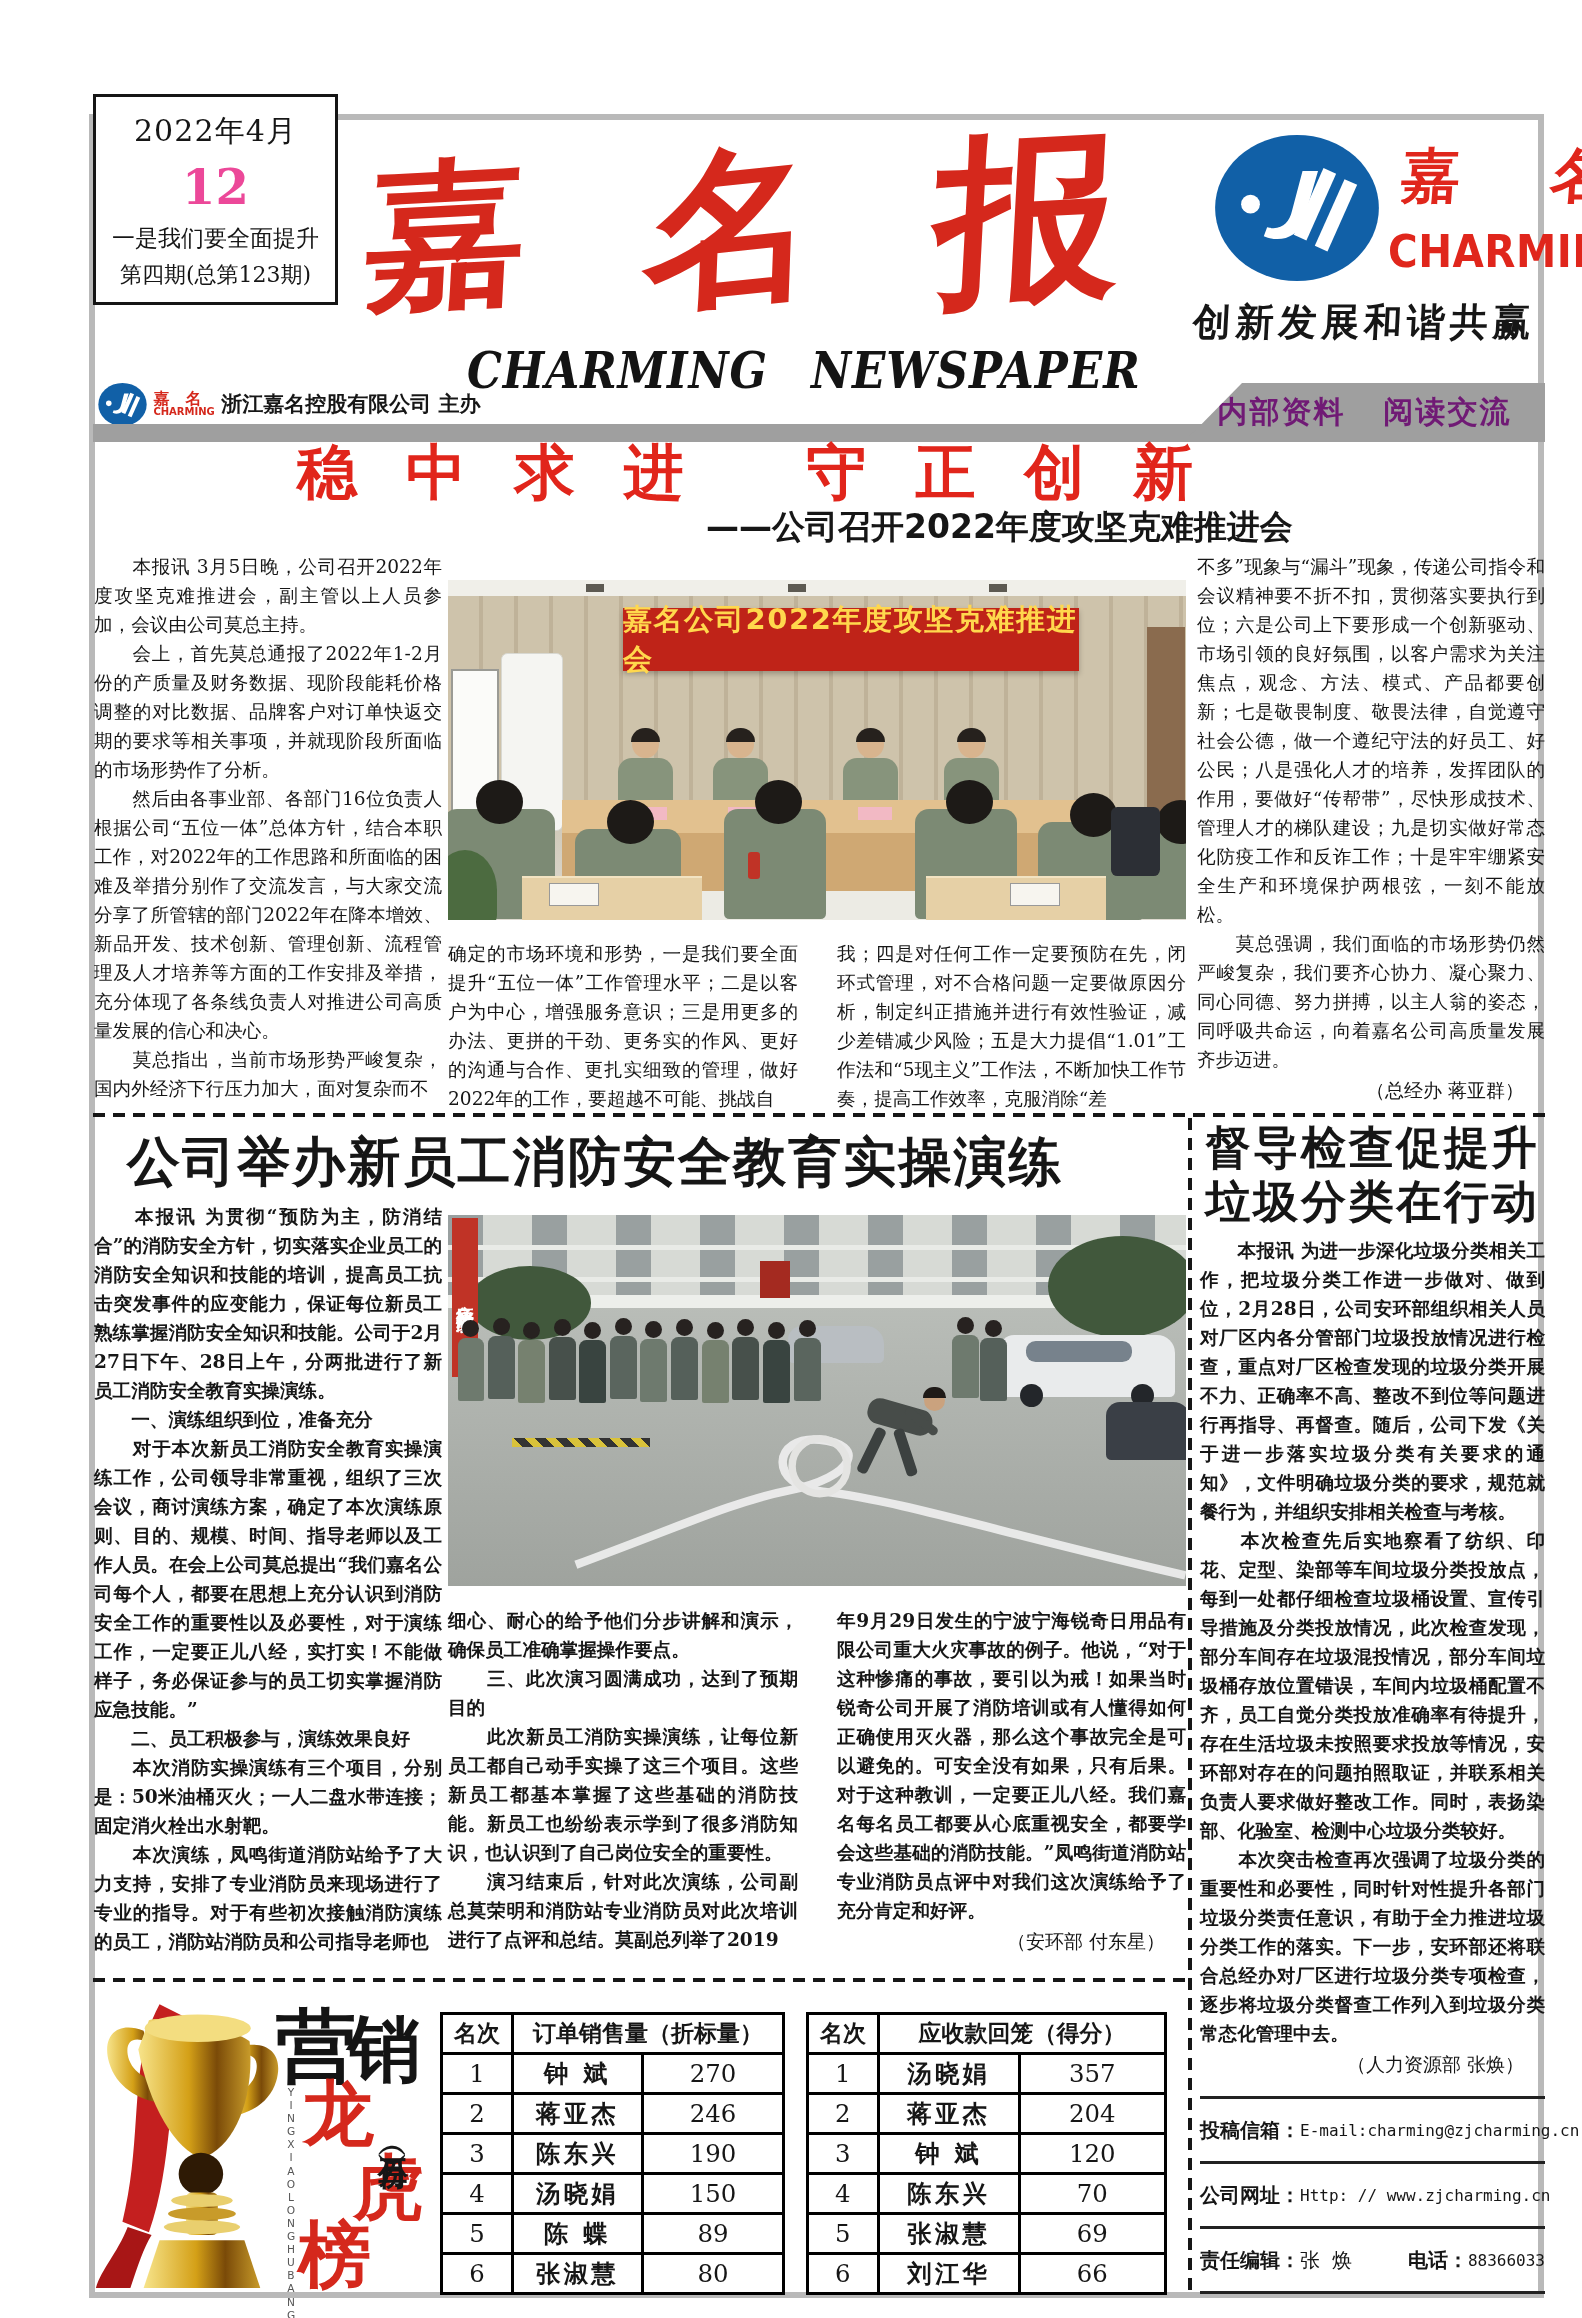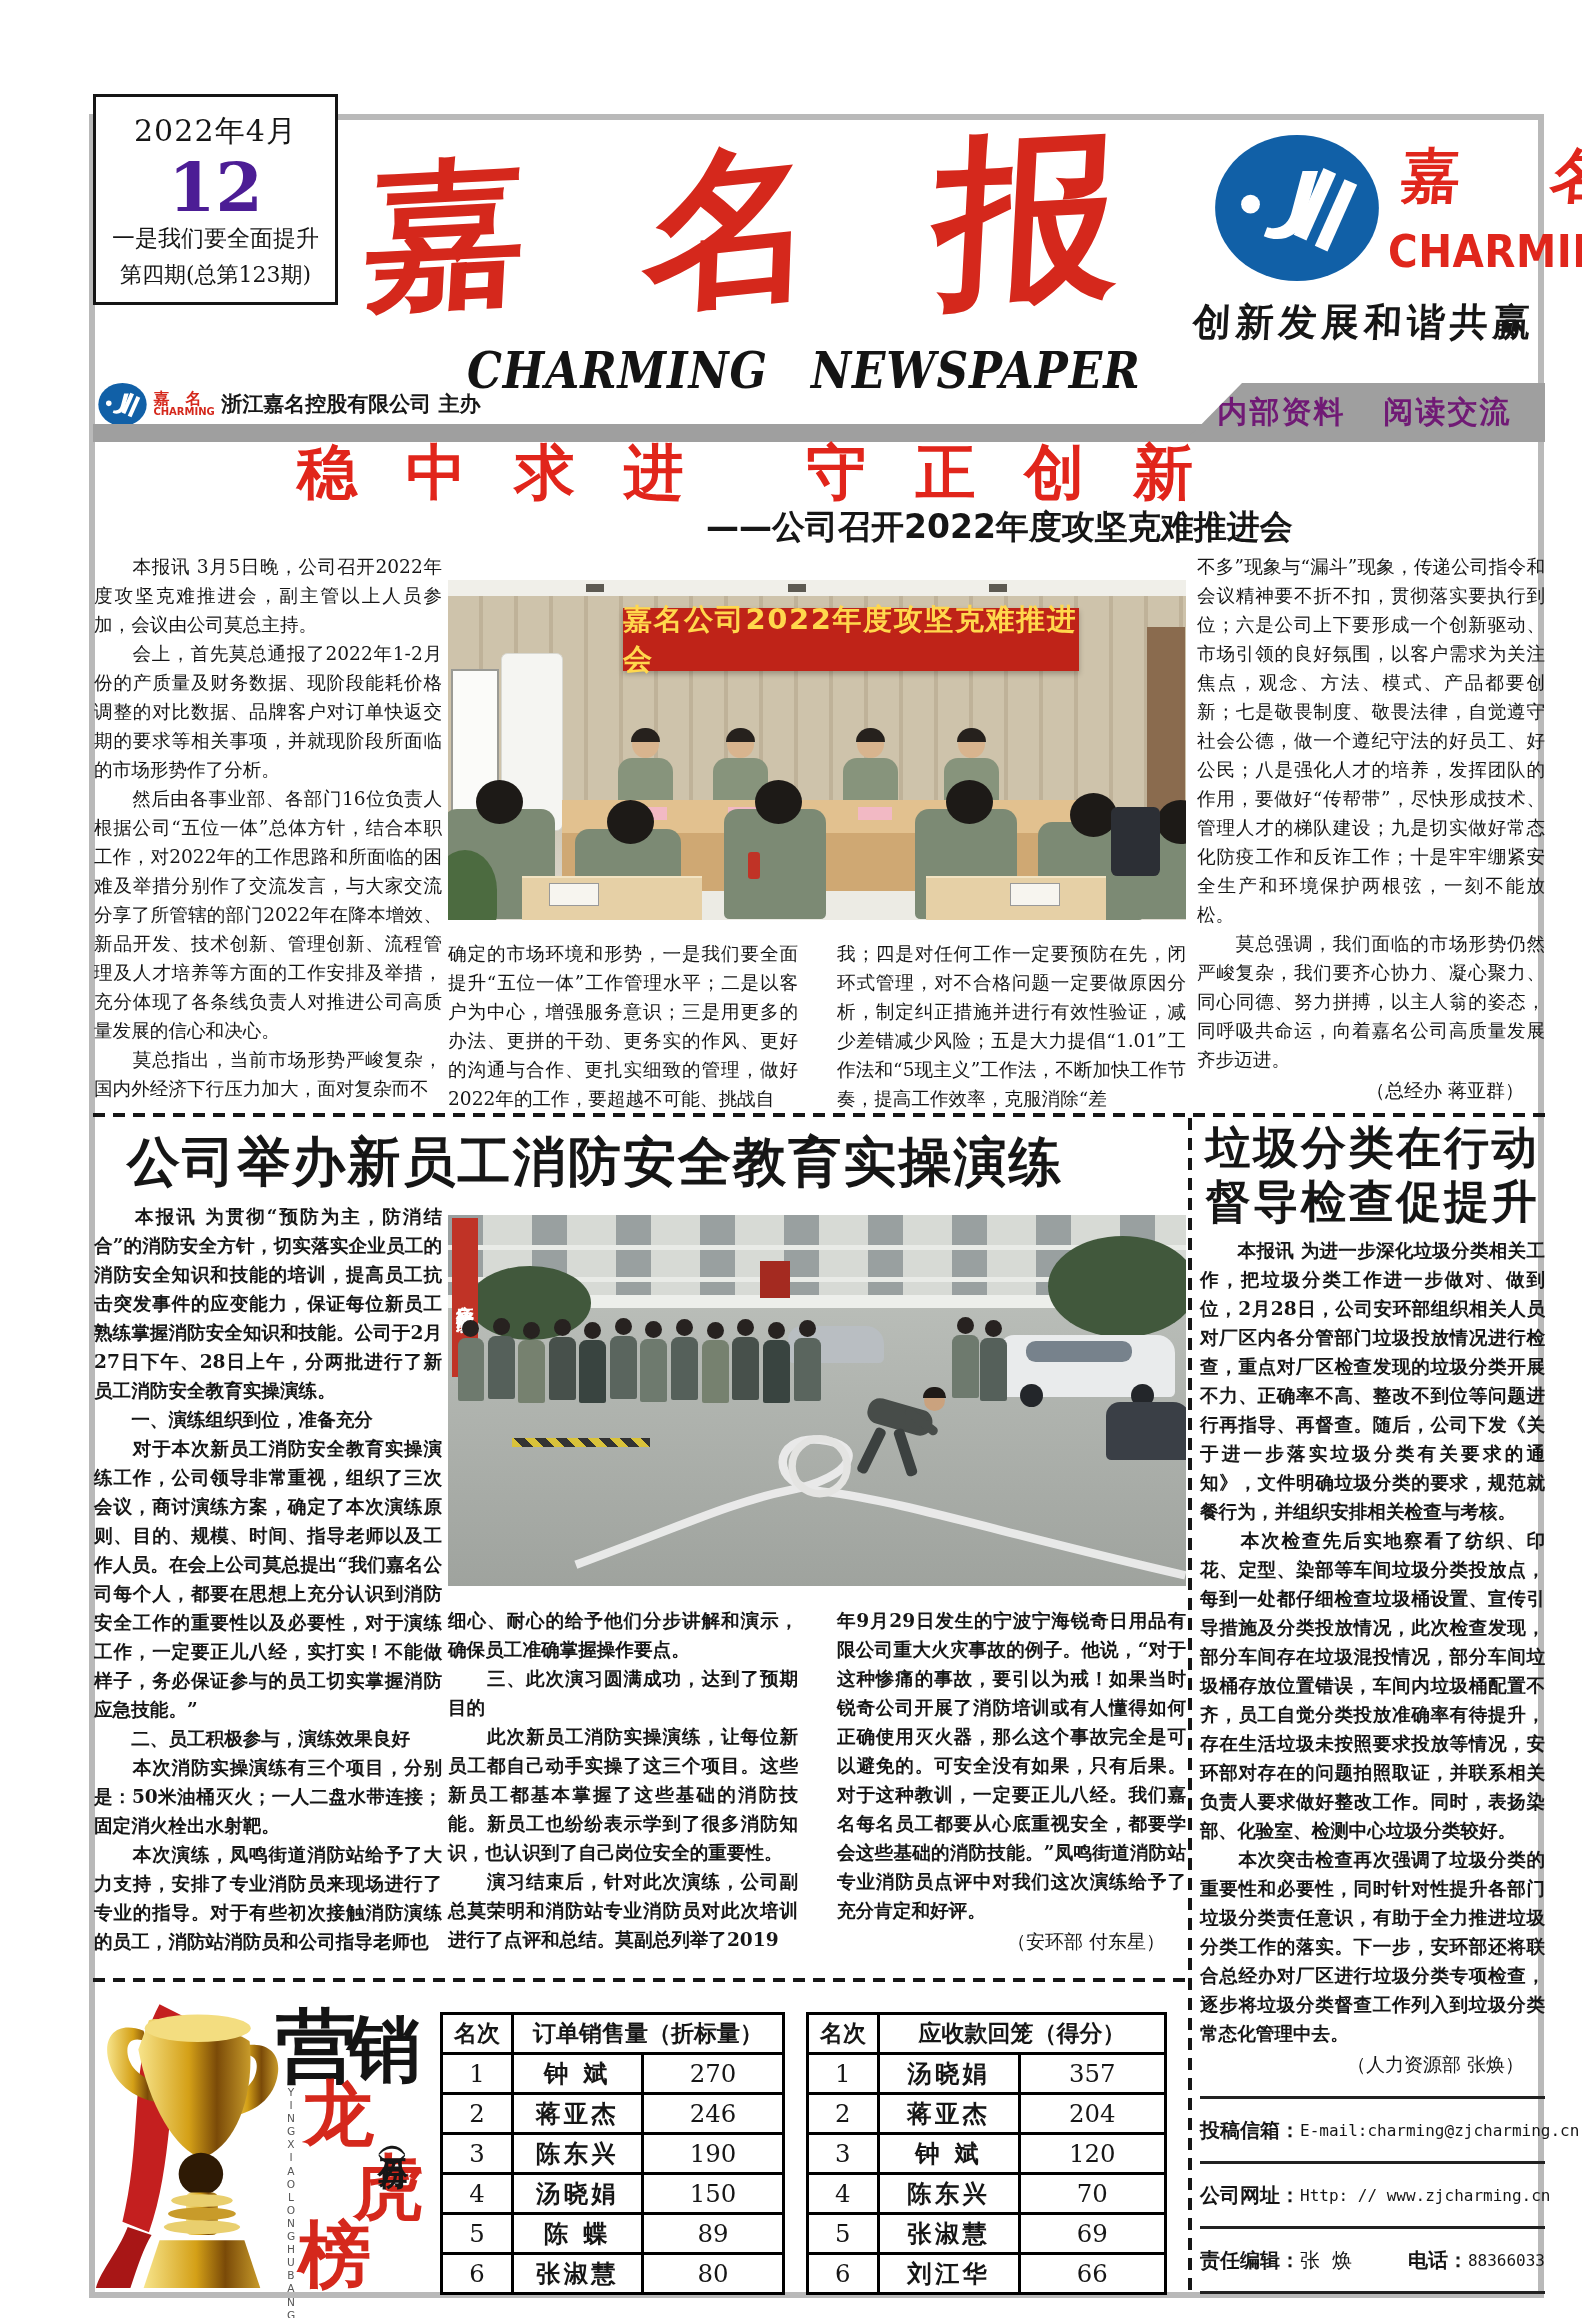--- a/index.html
+++ b/index.html
@@ -9,21 +9,21 @@
   .sans{font-family:"DejaVu Sans","Liberation Sans",sans-serif;}
 
   
   .page-frame{left:89px;top:114px;width:1443px;height:2172px;border:6.4px solid #b9b9b9;}
 
   
   .date-box{left:93px;top:94px;width:245px;height:211px;background:#fff;border:3.2px solid #151515;
             display:flex;flex-direction:column;align-items:center;justify-content:space-between;
             padding:14px 4.2px 11.7px 4.2px;box-sizing:border-box;z-index:5;text-align:center;}
   .date-ym{font-size:30px;letter-spacing:1.1px;}
-  .date-day{font-size:68px;font-weight:bold;color:#4c1d95;line-height:58px;}
+  .date-day{font-size:48px;font-weight:bold;color:#ec4899;line-height:58px;}
   .date-lunar{font-size:23px;}
   .date-issue{font-size:22px;}
   .masthead-title{left:366px;top:111px;width:753px;height:233px;display:flex;justify-content:space-between;
                   align-items:flex-end;color:#d5281c;font-weight:bold;}
   .masthead-title span{display:inline-block;transform:skewX(-6deg) rotate(-3deg);}
   .mt1{font-size:159px;} .mt2{font-size:170px;transform:skewX(-8deg) rotate(-6deg) !important;} .mt3{font-size:183px;}
   .charming-news{left:467px;top:340px;width:669px;font-size:51px;font-weight:bold;font-style:italic;
                  letter-spacing:1.1px;word-spacing:31px;transform:scaleX(.86);transform-origin:left;
                  white-space:nowrap;color:#141414;}
   .publisher-line{left:98px;top:380px;height:48px;display:flex;align-items:center;gap:6.4px;}
@@ -372,22 +372,22 @@
 　　此次新员工消防实操演练，让每位新员工都自己动手实操了这三个项目。这些新员工都基本掌握了这些基础的消防技能。新员工也纷纷表示学到了很多消防知识，也认识到了自己岗位安全的重要性。
 　　演习结束后，针对此次演练，公司副总莫荣明和消防站专业消防员对此次培训进行了点评和总结。莫副总列举了2019</div>
   <div class="abs col-a2-3">
     <div class="bodytext bold600">年9月29日发生的宁波宁海锐奇日用品有限公司重大火灾事故的例子。他说，“对于这种惨痛的事故，要引以为戒！如果当时锐奇公司开展了消防培训或有人懂得如何正确使用灭火器，那么这个事故完全是可以避免的。可安全没有如果，只有后果。对于这种教训，一定要正儿八经。我们嘉名每名员工都要从心底重视安全，都要学会这些基础的消防技能。”凤鸣街道消防站专业消防员点评中对我们这次演练给予了充分肯定和好评。</div>
     <div class="byline">（安环部 付东星）</div>
   </div>
 
   <div class="abs dashed-h dash2"></div>
 
   <div class="abs sb-headline">
+    <div>督导检查促提升</div>
     <div>垃圾分类在行动</div>
-    <div>督导检查促提升</div>
   </div>
   <div class="abs sb-body">
     <div class="bodytext bold600">　　本报讯 为进一步深化垃圾分类相关工作，把垃圾分类工作进一步做对、做到位，2月28日，公司安环部组织相关人员对厂区内各分管部门垃圾投放情况进行检查，重点对厂区检查发现的垃圾分类开展不力、正确率不高、整改不到位等问题进行再指导、再督查。随后，公司下发《关于进一步落实垃圾分类有关要求的通知》，文件明确垃圾分类的要求，规范就餐行为，并组织安排相关检查与考核。
 　　本次检查先后实地察看了纺织、印花、定型、染部等车间垃圾分类投放点，每到一处都仔细检查垃圾桶设置、宣传引导措施及分类投放情况，此次检查发现，部分车间存在垃圾混投情况，部分车间垃圾桶存放位置错误，车间内垃圾桶配置不齐，员工自觉分类投放准确率有待提升，存在生活垃圾未按照要求投放等情况，安环部对存在的问题拍照取证，并联系相关负责人要求做好整改工作。同时，表扬染部、化验室、检测中心垃圾分类较好。
 　　本次突击检查再次强调了垃圾分类的重要性和必要性，同时针对性提升各部门垃圾分类责任意识，有助于全力推进垃圾分类工作的落实。下一步，安环部还将联合总经办对厂区进行垃圾分类专项检查，逐步将垃圾分类督查工作列入到垃圾分类常态化管理中去。</div>
     <div class="byline">（人力资源部 张焕）</div>
   </div>
 
   <div class="abs footer-rows">
     <div class="f-row">

